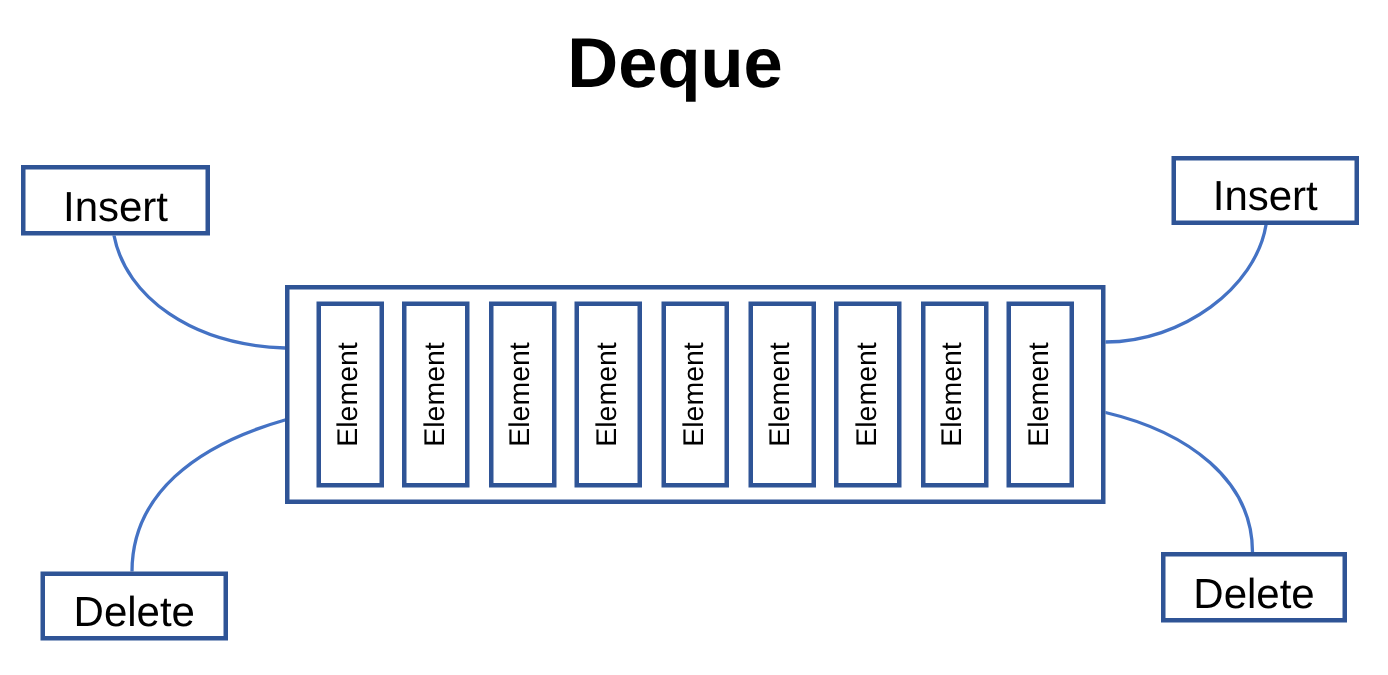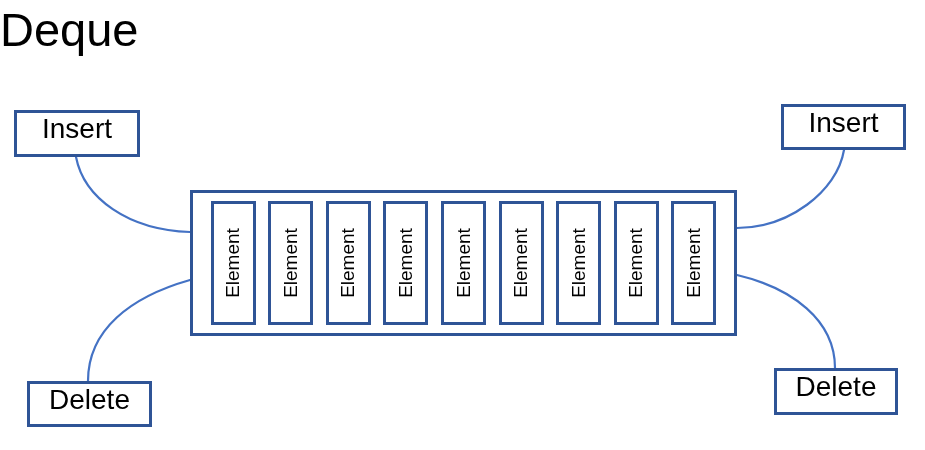--- a/index.html
+++ b/index.html
@@ -13,47 +13,47 @@
   .canvas {
     position: relative;
     width: 925px;
     height: 450px;
     background: var(--bg);
     font-family: "Liberation Sans", sans-serif;
     overflow: hidden;
   }
   .page-title {
     position: absolute;
-    top: 2px;
+    top: 14px;
     left: 0;
     width: 900px;
-    text-align: left;
+    text-align: center;
     font-size: 47px;
-    font-weight: 400;
+    font-weight: 700;
     color: var(--text);
     letter-spacing: 0px;
   }
   .connector-svg {
     position: absolute;
     left: 0; top: 0;
     width: 925px; height: 450px;
     pointer-events: none;
   }
   .connector-svg path {
     fill: none;
     stroke: var(--connector);
     stroke-width: 2.2;
     stroke-linecap: round;
   }
   .label-box {
     position: absolute;
     border: 3px solid var(--box-border);
     background: var(--bg);
     display: flex;
-    align-items: flex-start;
+    align-items: flex-end;
     justify-content: center;
     font-size: 28px;
     color: var(--text);
   }
   .box-insert-left  { left: 14px;  top: 110px; width: 126px; height: 47px; }
   .box-insert-right { left: 781px; top: 104px; width: 125px; height: 46px; }
   .box-delete-left  { left: 27px;  top: 381px; width: 125px; height: 46px; }
   .box-delete-right { left: 774px; top: 368px; width: 124px; height: 47px; }
   .deque-container {
     position: absolute;

